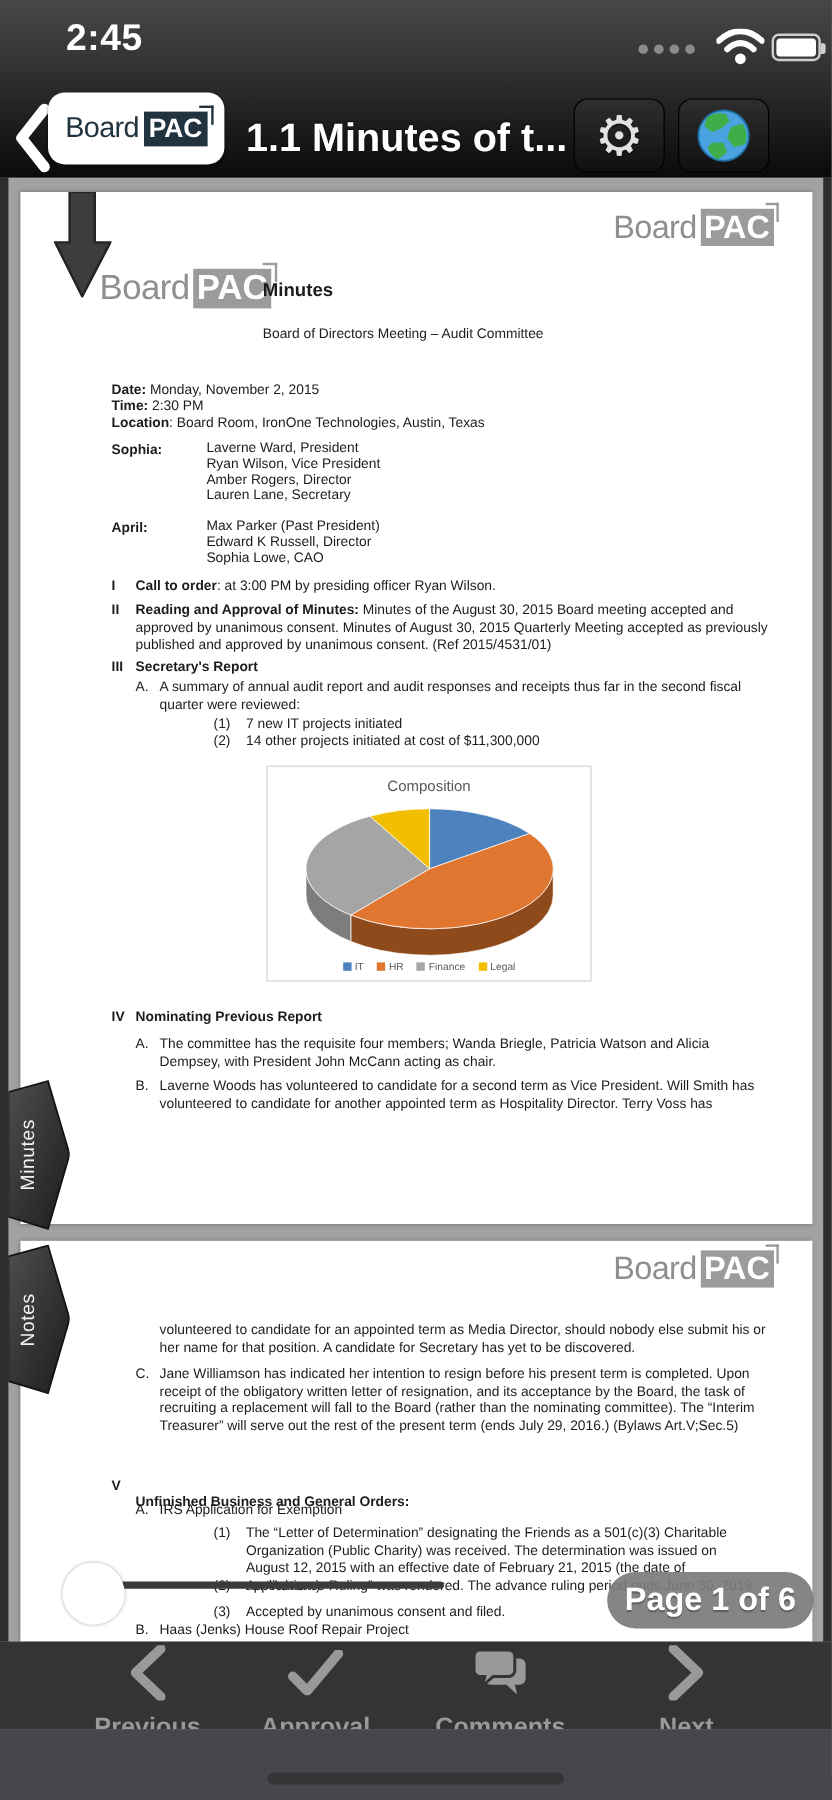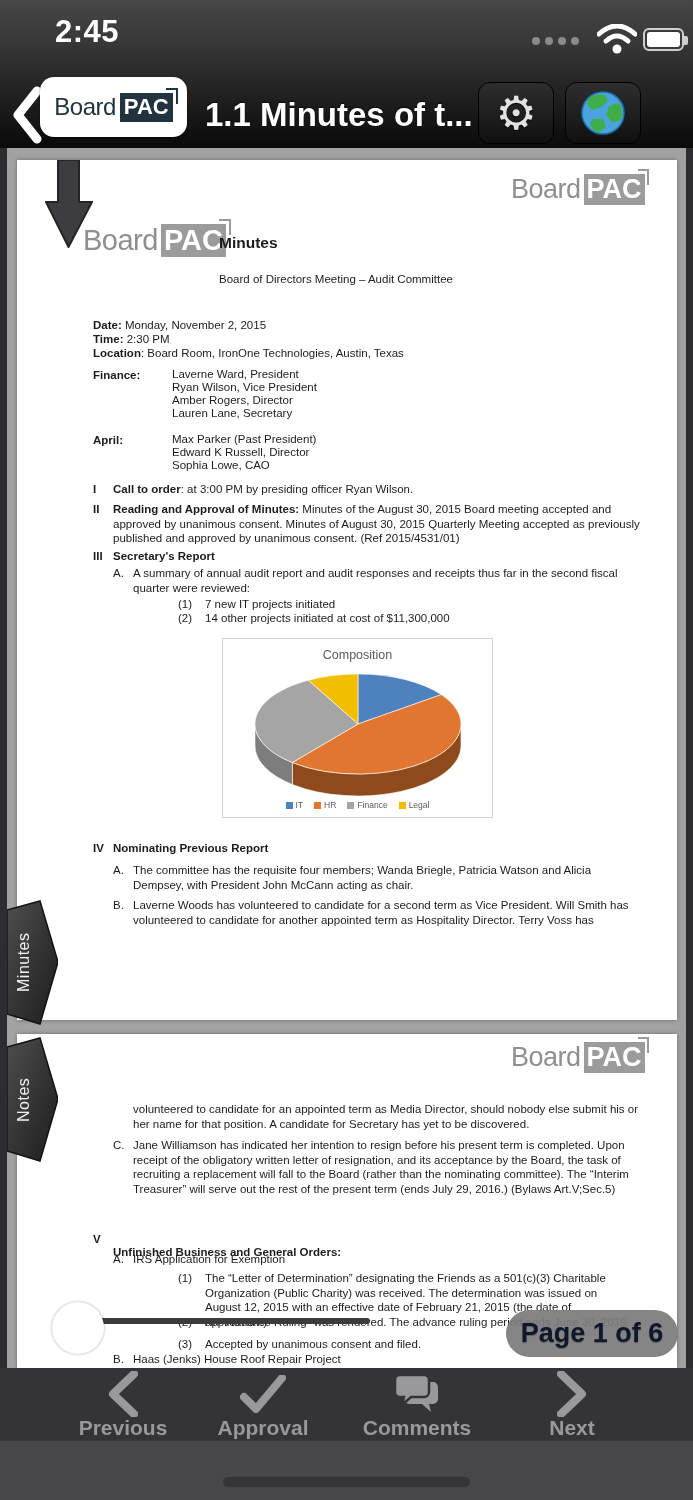--- a/index.html
+++ b/index.html
@@ -65,27 +65,27 @@
   
   .side-tab { position:absolute; left:7px; width:51px; height:125px; z-index:10;}
   .side-tab svg { position:absolute; left:0; top:0;}
   .side-tab .lbl { position:absolute; left:2px; top:0; width:30px; height:125px; display:flex; align-items:center;
     justify-content:center; color:#f2f2f2; font-size:16px; writing-mode:vertical-rl; transform:rotate(180deg); letter-spacing:.5px;}
   
   .slider-track { position:absolute; left:94px; top:1318px; width:276px; height:6px; background:#3b3b3d; border-radius:3px; z-index:12;}
   .slider-thumb { position:absolute; left:52px; top:1302px; width:52px; height:52px; border-radius:50%;
     background:#fff; box-shadow:0 0 3px rgba(0,0,0,.35); z-index:13;}
   .page-badge { position:absolute; left:506px; top:1310px; width:172px; height:47px; border-radius:24px;
-    background:rgba(124,124,124,.93); color:#0f172a; font-size:27px; font-weight:bold;
+    background:rgba(124,124,124,.93); color:#ffffff; font-size:27px; font-weight:bold;
     display:flex; align-items:center; justify-content:center; z-index:12; text-shadow:0 1px 1px rgba(0,0,0,.3);}
   
   .toolbar { position:absolute; left:0; top:1368px; width:693px; height:73px; background:#343436; z-index:20;}
   .tb-item { position:absolute; top:4px; width:130px; display:flex; flex-direction:column; align-items:center;}
   .tb-item .ic { height:44px; display:flex; align-items:center; justify-content:center;}
-  .tb-item .lb { color:#99999b; font-size:21px; font-weight:bold; margin-top:0;}
+  .tb-item .lb { color:#99999b; font-size:21px; font-weight:bold; margin-top:12px;}
   .bottom-area { position:absolute; left:0; top:1441px; width:693px; height:59px; background:#46464b; z-index:20;}
   .home-indicator { position:absolute; left:223px; top:36px; width:247px; height:10px; border-radius:5px; background:#353538;}
 </style>
 </head>
 <body>
 
 <div id="screen">
 
   <div class="header">
     <div class="time">2:45</div>
@@ -143,21 +143,21 @@
     <div class="doc doc-title" style="left:202px; top:76px;">Minutes</div>
     <div class="doc" style="left:202px; top:112px;">Board of Directors Meeting – Audit Committee</div>
 
     <div class="doc" style="left:76px; top:158px; line-height:14px;">
       <div class="meta-line"><span class="b">Date:</span><span> Monday, November 2, 2015</span></div>
       <div class="meta-line"><span class="b">Time:</span><span> 2:30 PM</span></div>
       <div class="meta-line"><span class="b">Location</span><span>: Board Room, IronOne Technologies, Austin, Texas</span></div>
     </div>
 
     <div class="doc att-row" style="left:76px; top:208px;">
-      <div class="att-label">Finance:</div>
+      <div class="att-label">Sophia:</div>
       <div class="att-names">
         <div>Laverne Ward, President</div>
         <div>Ryan Wilson, Vice President</div>
         <div>Amber Rogers, Director</div>
         <div>Lauren Lane, Secretary</div>
       </div>
     </div>
     <div class="doc att-row" style="left:76px; top:273px;">
       <div class="att-label">April:</div>
       <div class="att-names">

